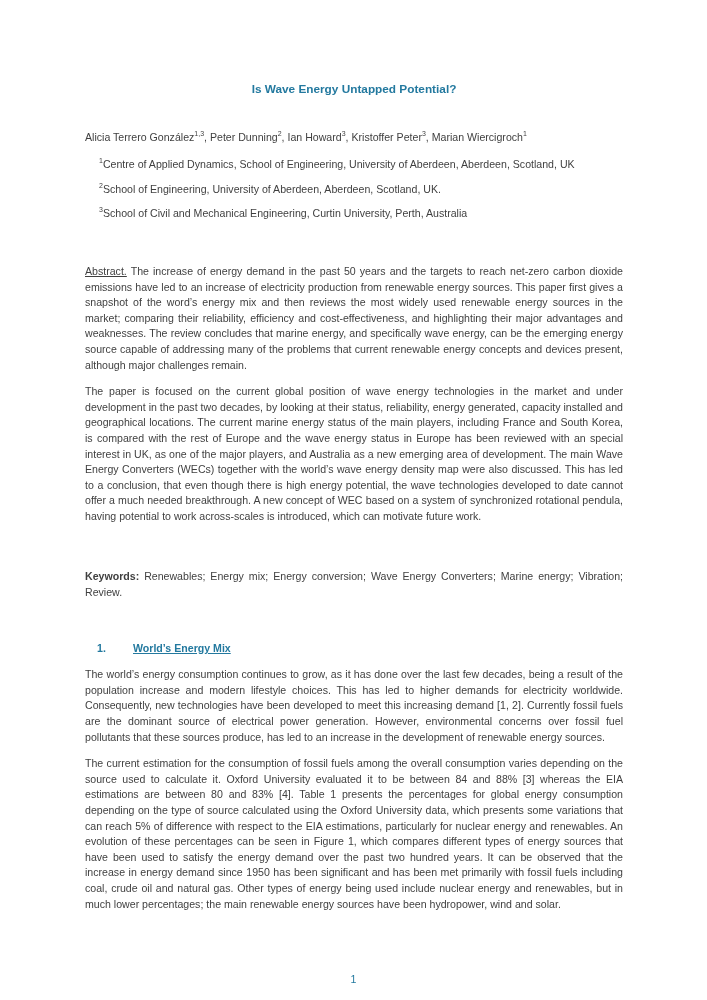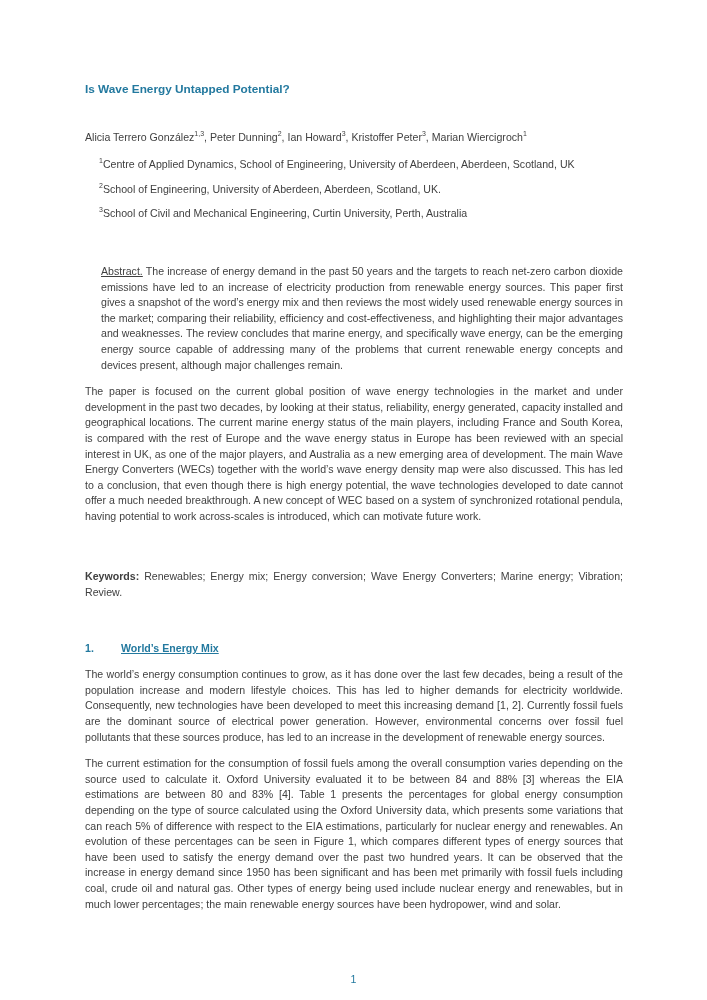--- a/index.html
+++ b/index.html
@@ -13,36 +13,36 @@
     background: #ffffff;
     font-family: "Liberation Sans", sans-serif;
     font-size: 10.6px;
     line-height: 15.6px;
     color: #3f3f3f;
     padding: 82px 84px 0 85px;
     overflow: hidden;
   }
   .title {
     margin: 0;
-    text-align: left;
+    text-align: center;
     font-size: 11.8px;
     font-weight: bold;
     color: var(--accent);
   }
   .authors { margin: 32px 0 0 0; }
   sup { font-size: 7px; line-height: 0; vertical-align: super; }
   .affiliations { margin-top: 12px; }
   .affil { margin: 9px 0 0 14px; }
   .affil:first-child { margin-top: 0; }
   .para { margin: 11px 0 0 0; text-align: justify; }
-  .abstract-p1 { margin-top: 42px; margin-left: 16px; }
+  .abstract-p1 { margin-top: 42px; }
   .underline { text-decoration: underline; }
   .keywords { margin-top: 45px; }
   .bold { font-weight: bold; }
-  .section-heading { margin: 40px 0 0 0; color: var(--accent); font-weight: bold; }
+  .section-heading { margin: 40px 0 0 12px; color: var(--accent); font-weight: bold; }
   .sec-num { display: inline-block; width: 36px; }
   .sec-title { text-decoration: underline; }
   .page-number {
     position: absolute;
     left: 0; right: 0;
     bottom: 12px;
     text-align: center;
     color: var(--accent);
     font-size: 10.6px;
   }

